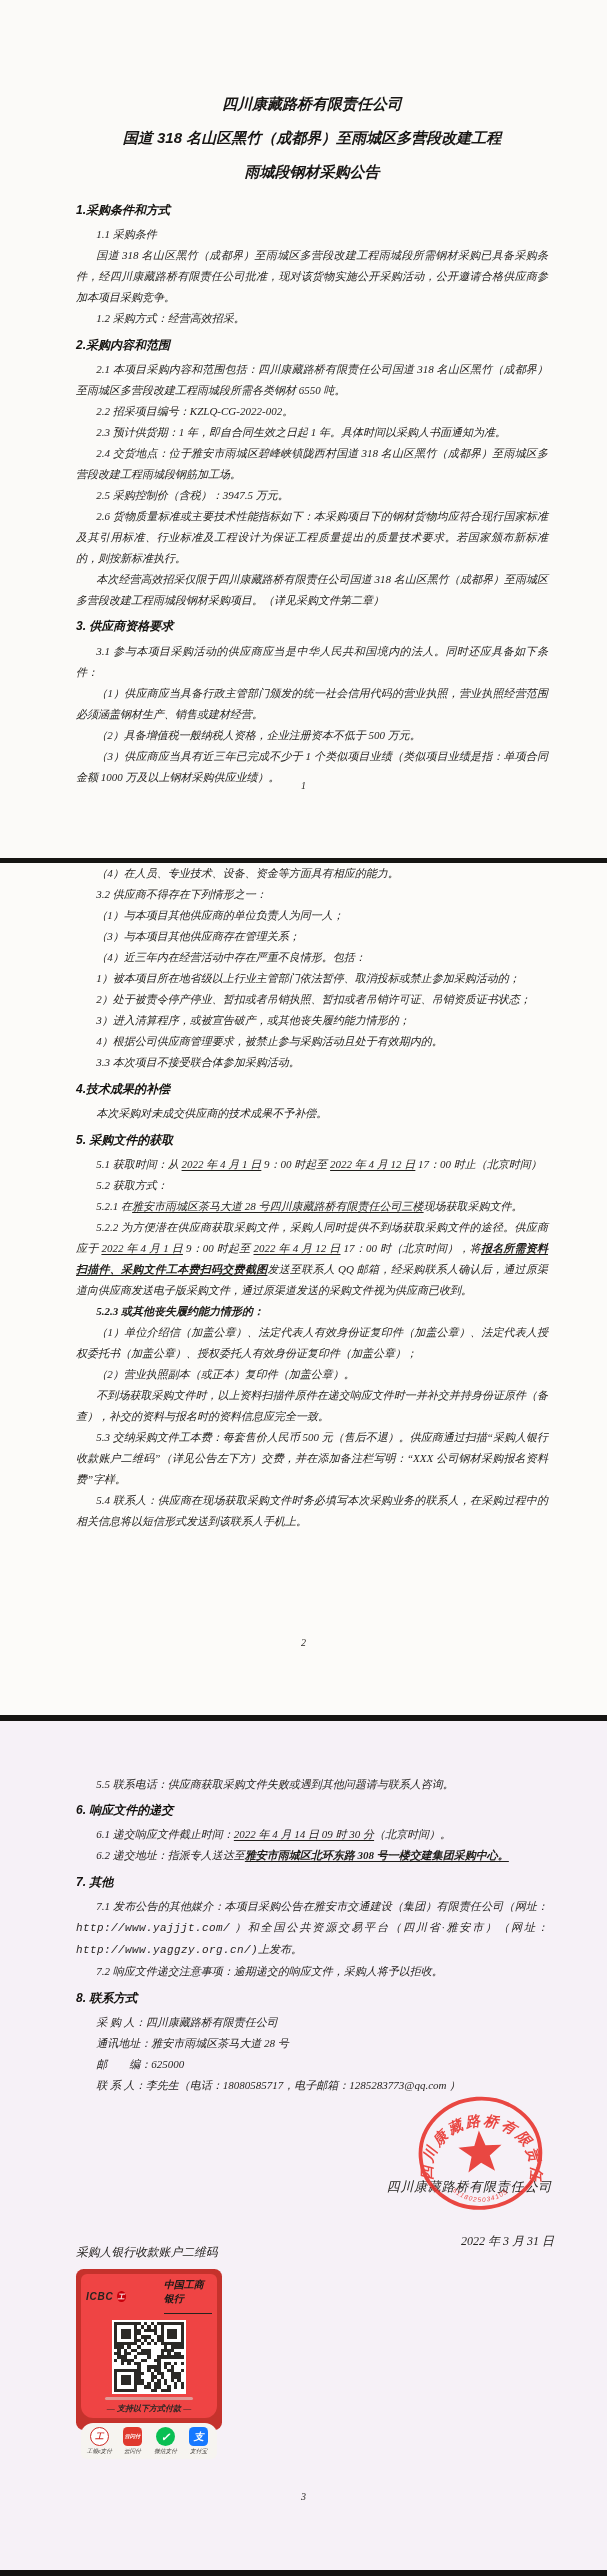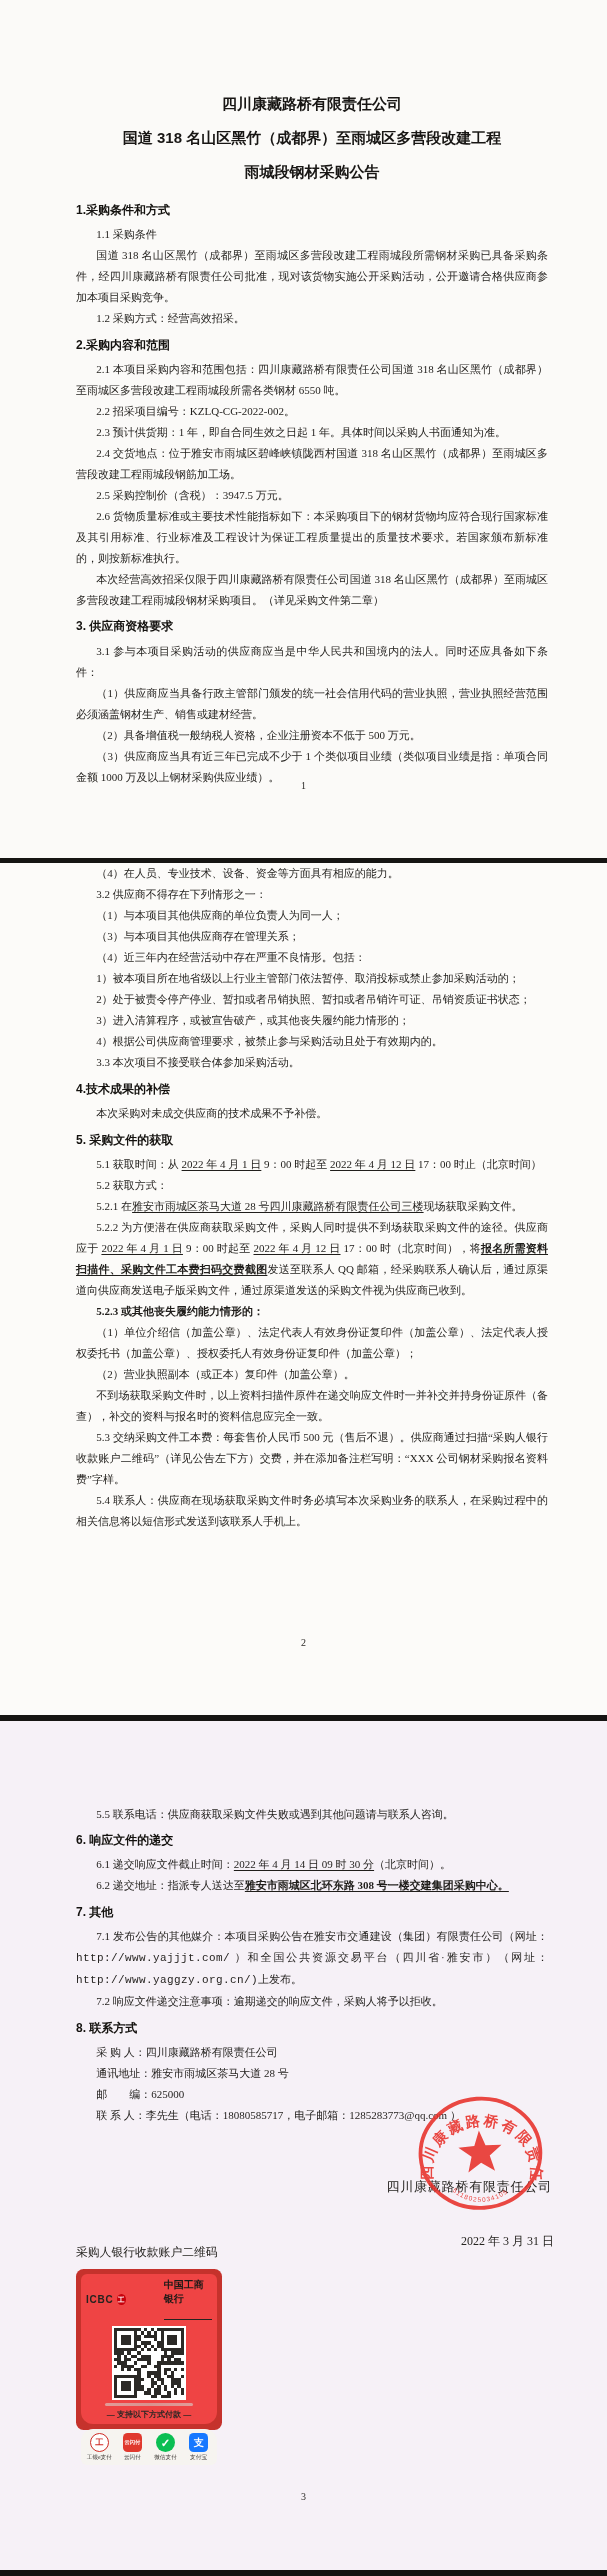--- a/index.html
+++ b/index.html
@@ -1,26 +1,26 @@
 <!DOCTYPE html>
 <html style="font-size:12px"><head>
 <meta charset="utf-8">
 <style>
   html,body{margin:0;padding:0;background:#ffffff;}
   .canvas{width:607px;position:relative;font-family:"Liberation Serif",serif;}
-  .page{position:relative;overflow:hidden;}
+  .page{position:relative;overflow:hidden;font-style:italic;}
   .page1{height:858px;background:#fbfaf8;}
   .page2{height:852px;background:#fcfbf9;}
   .page3{height:849px;background:#f6f1f7;}
   .sep{height:5.3px;background:#161513;}
   .sep-bottom{height:6.8px;background:#141311;}
   .content{padding:0 59px 0 76px;}
   .page1 .content{padding-top:96px;}
   .page2 .content{}
-  .page3 .content{padding-top:83px;}
+  .page3 .content{padding-top:53px;}
   .doc-title{text-align:center;font-family:"Liberation Sans",sans-serif;font-weight:bold;
     font-size:15px;line-height:16.7px;margin-bottom:17.5px;color:#181614;text-indent:0;}
   .sec-heading{font-family:"Liberation Sans",sans-serif;font-weight:bold;font-size:12px;
     line-height:23px;margin:4.6px 0 2.3px;color:#14120f;}
   .para{font-size:11px;line-height:21px;text-align:justify;text-indent:1.85em;color:#201e1b;}
   .u{text-decoration:underline;text-underline-offset:2.3px;}
   .bo{font-weight:bold;}
   .mono{font-family:"Liberation Mono",monospace;font-size:11px;letter-spacing:0.4px;}
   .pageno{position:absolute;left:0;right:0;bottom:67px;text-align:center;font-size:10px;color:#2a2825;}
   .pageno3{bottom:auto;top:770px;}
@@ -34,21 +34,21 @@
   
   .qr-card{position:absolute;top:548px;left:76px;width:146px;height:161px;background:#c5322c;
     border-radius:7.6px;padding:5.3px;box-sizing:border-box;}
   .qr-panel-top{background:#ef4444;border-radius:6px 6px 12px 12px;padding:4.6px 4.6px 3.8px;}
   .qr-header{display:flex;align-items:center;justify-content:center;gap:3px;}
   .icbc-abbr{font-family:"Liberation Sans",sans-serif;font-weight:bold;font-size:10px;
     letter-spacing:0.8px;color:#26231f;}
   .icbc-logo{display:inline-block;width:11.4px;height:11.4px;border-radius:50%;background:#c7000b;
     color:#fff;font-size:6.8px;line-height:11.4px;text-align:center;font-weight:bold;}
   .icbc-name{font-family:"Liberation Sans",sans-serif;font-weight:bold;font-size:10px;
-    color:#1c1a17;border-bottom:1.5px solid #26231f;padding-bottom:13px;margin-left:35px;}
+    color:#1c1a17;border-bottom:1.5px solid #26231f;padding-bottom:7px;margin-left:35px;}
   .qr-code{width:70px;height:70px;margin:5.3px auto 2.3px;background:#fff;padding:2.3px;
     display:grid;grid-template-columns:repeat(21,1fr);grid-template-rows:repeat(21,1fr);}
   .qr-code i{display:block;}
   .qr-code i.on{background:#2b2926;}
   .qr-faint{height:3.8px;width:70%;margin:0 auto;background:linear-gradient(90deg,#d8d5d0,#c9c6c1,#d8d5d0);
     opacity:.6;border-radius:1.5px;}
   .qr-support{font-size:8px;text-align:center;color:#2a2724;margin-top:3px;font-weight:bold;
     font-family:"Liberation Sans",sans-serif;}
   .qr-panel-bottom{background:#f6f4f0;border-radius:12px 12px 6px 6px;margin-top:4.6px;
     padding:4.6px 1.5px 3px;display:flex;justify-content:space-around;}

